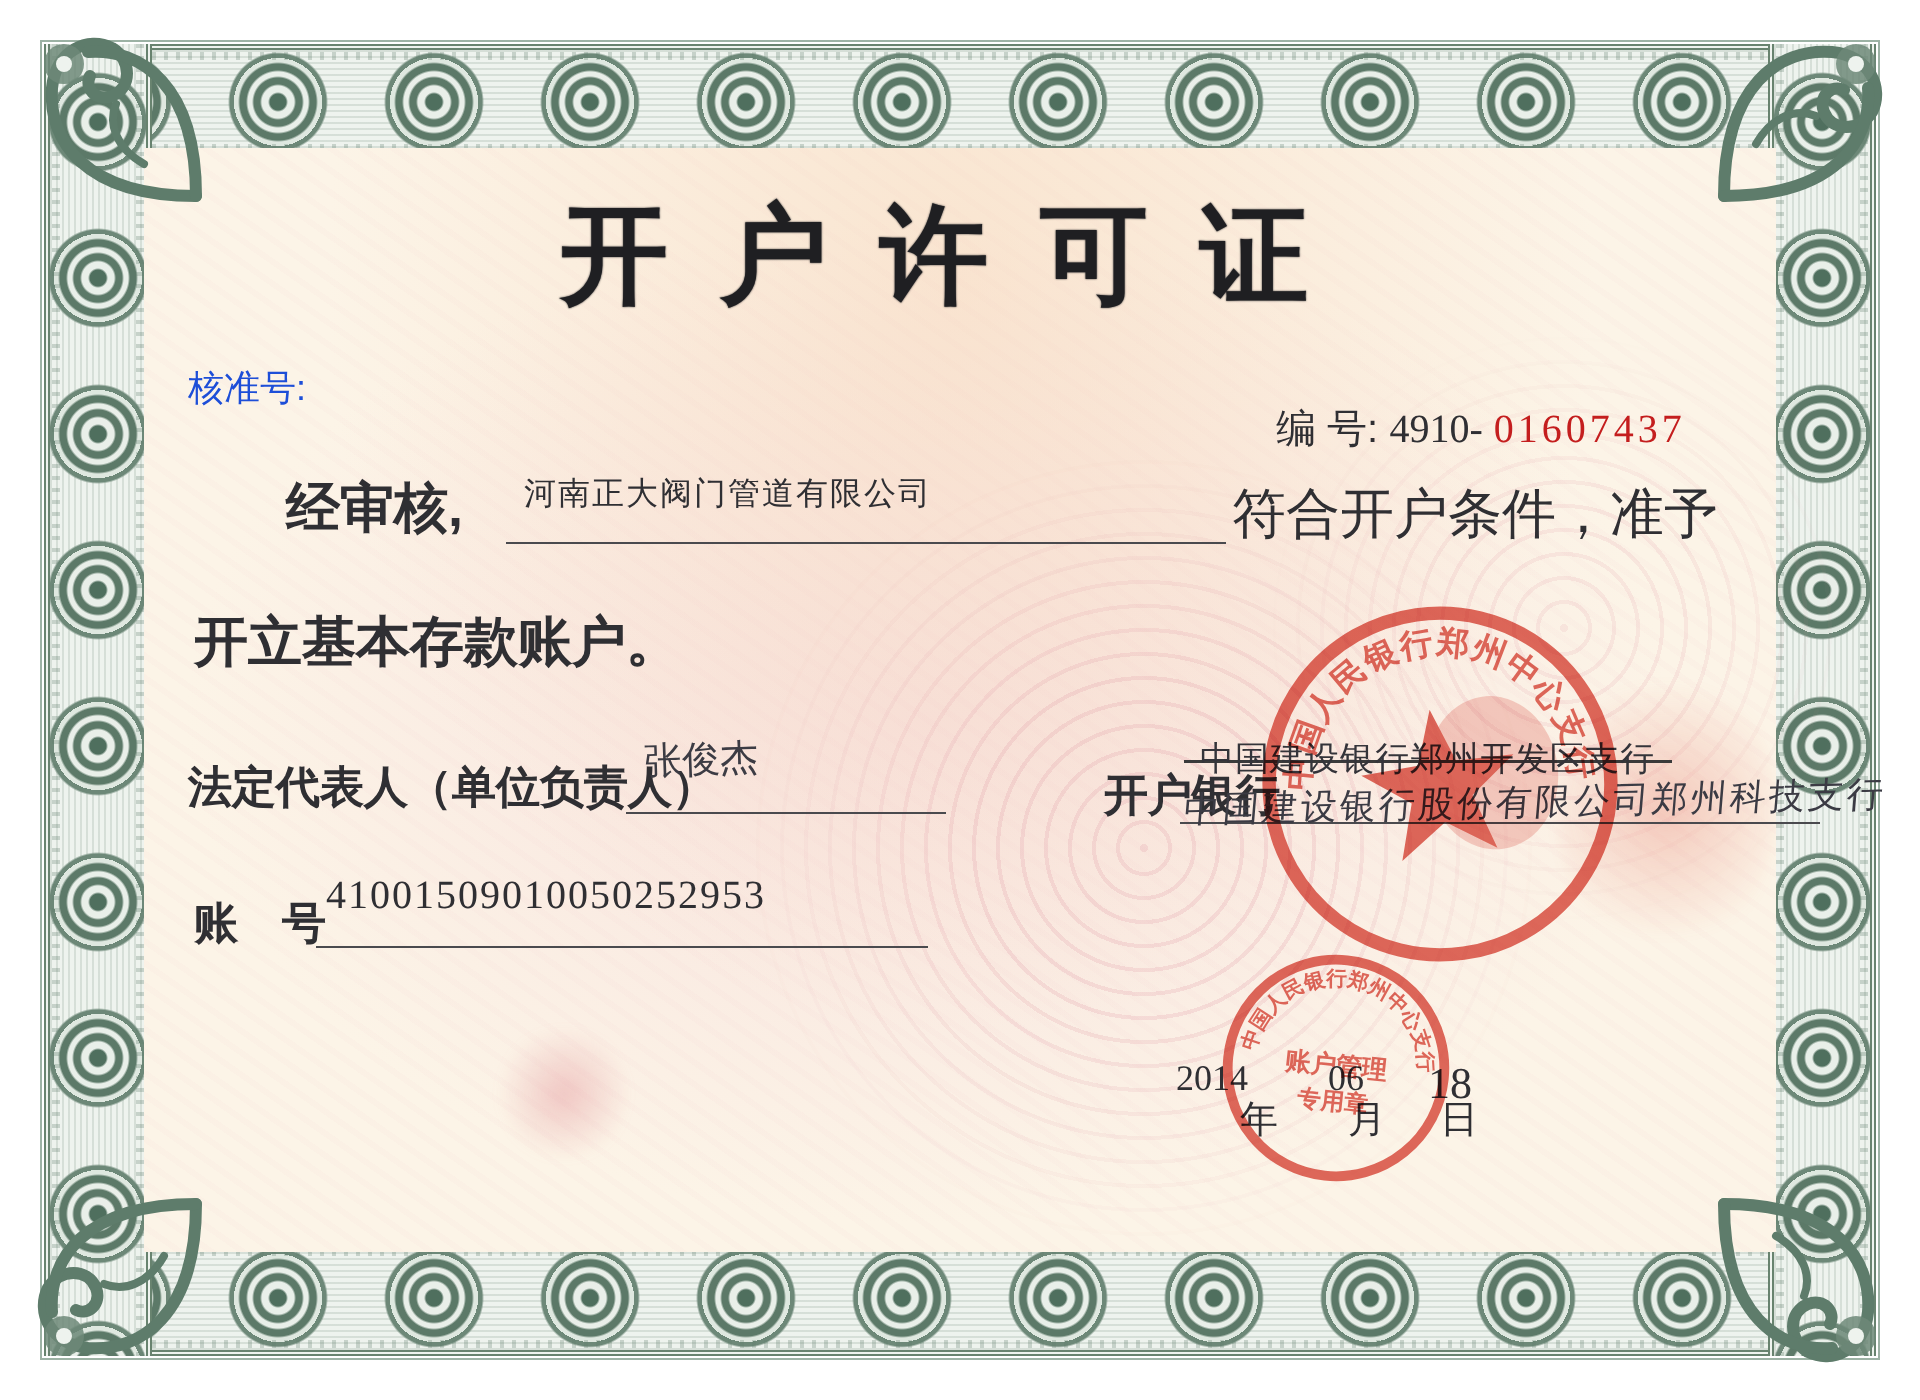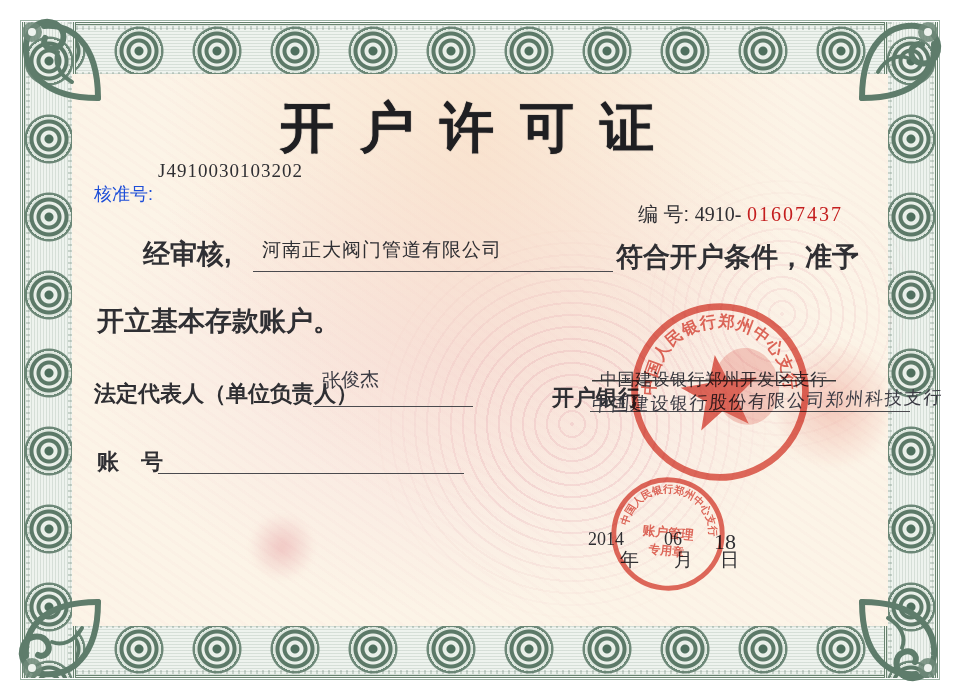--- a/index.html
+++ b/index.html
@@ -71,22 +71,22 @@
     font-size:54px;font-weight:800;letter-spacing:26px;color:#1f1f22;
     text-shadow:0 0 1px #1f1f22;
   }
   .mono-num{font-family:"Liberation Serif","DejaVu Serif",serif;}
   .lbl{color:#1d4ed8;}
   .approval-label{left:94px;top:182px;font-size:18px;}
   .approval-value{left:158px;top:160px;font-size:19px;letter-spacing:1px;}
   .serial-row{left:638px;top:177px;font-size:20px;margin-top:24px;}
   .serial-number{color:#c41e1e;letter-spacing:2px;}
   .body-prefix{left:143px;top:236px;font-size:27px;font-weight:600;}
-  .company-name{left:262px;top:237px;font-size:19px;letter-spacing:1px;}
-  .body-suffix{left:616px;top:239px;font-size:27px;font-weight:700;}
+  .company-name{left:262px;top:237px;font-size:16px;letter-spacing:1px;}
+  .body-suffix{left:616px;top:239px;font-size:27px;font-weight:400;}
   .body-line2{left:97px;top:303px;font-size:27px;font-weight:600;}
   .legal-label{left:94px;top:379px;font-size:22px;font-weight:700;}
   .legal-name{left:322px;top:367px;font-size:19px;transform:rotate(-2deg);color:#3c3c44;}
   .bank-label{left:512px;top:383px;font-size:22px;font-weight:600;margin-left:40px;}
   .bank-printed{
     left:592px;top:368px;font-size:17px;color:#34343a;letter-spacing:.5px;
     padding:0 8px;
     background:linear-gradient(#3a3a3a,#3a3a3a) 0 55% / 100% 1.5px no-repeat;
   }
   .bank-hand{
@@ -170,21 +170,20 @@
 
   <div class="paper">
     <div class="rosette rosette-main"></div>
     <div class="rosette rosette-side"></div>
   </div>
   <div class="smudge smudge-pink"></div>
   <div class="smudge smudge-red"></div>
 
   <div class="abs title">开户许可证</div>
 
-  <div class="abs approval-value mono-num">J4910030103202</div>
   <div class="abs approval-label lbl">核准号:</div>
 
   <div class="abs serial-row">
     <span>编 号:</span>
     <span class="mono-num">4910-</span>
     <span class="mono-num serial-number">01607437</span>
   </div>
 
   <div class="abs body-prefix">经审核,</div>
   <div class="abs company-name">河南正大阀门管道有限公司</div>
@@ -195,20 +194,21 @@
   <div class="abs legal-label">法定代表人（单位负责人）</div>
   <div class="abs legal-name">张俊杰</div>
   <div class="rule rule-legal"></div>
 
   <div class="abs bank-label">开户银行</div>
   <div class="abs bank-printed">中国建设银行郑州开发区支行</div>
   <div class="abs bank-hand">中国建设银行股份有限公司郑州科技支行</div>
   <div class="rule rule-bank"></div>
 
   <div class="abs account-label">账　号</div>
+  <div class="abs account-number mono-num">41001509010050252953</div>
   <div class="rule rule-account"></div>
 
   <div class="abs date-y mono-num">2014</div>
   <div class="abs date-m mono-num">06</div>
   <div class="abs date-d mono-num">18</div>
   <div class="abs unit-y">年</div>
   <div class="abs unit-m">月</div>
   <div class="abs unit-d">日</div>
 
   <div class="seal seal-upper">

